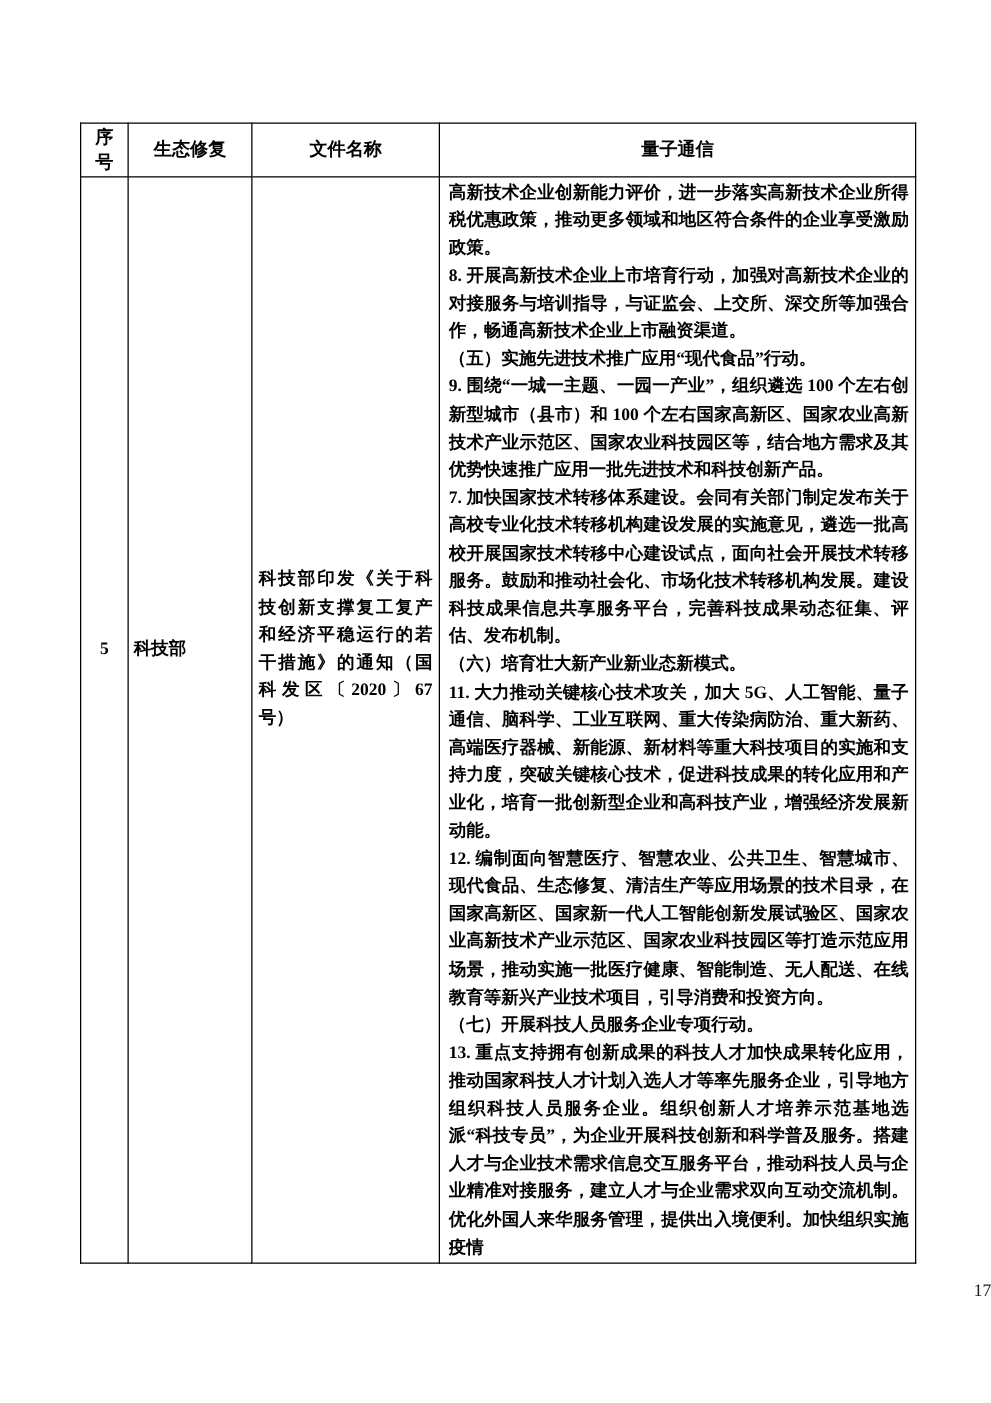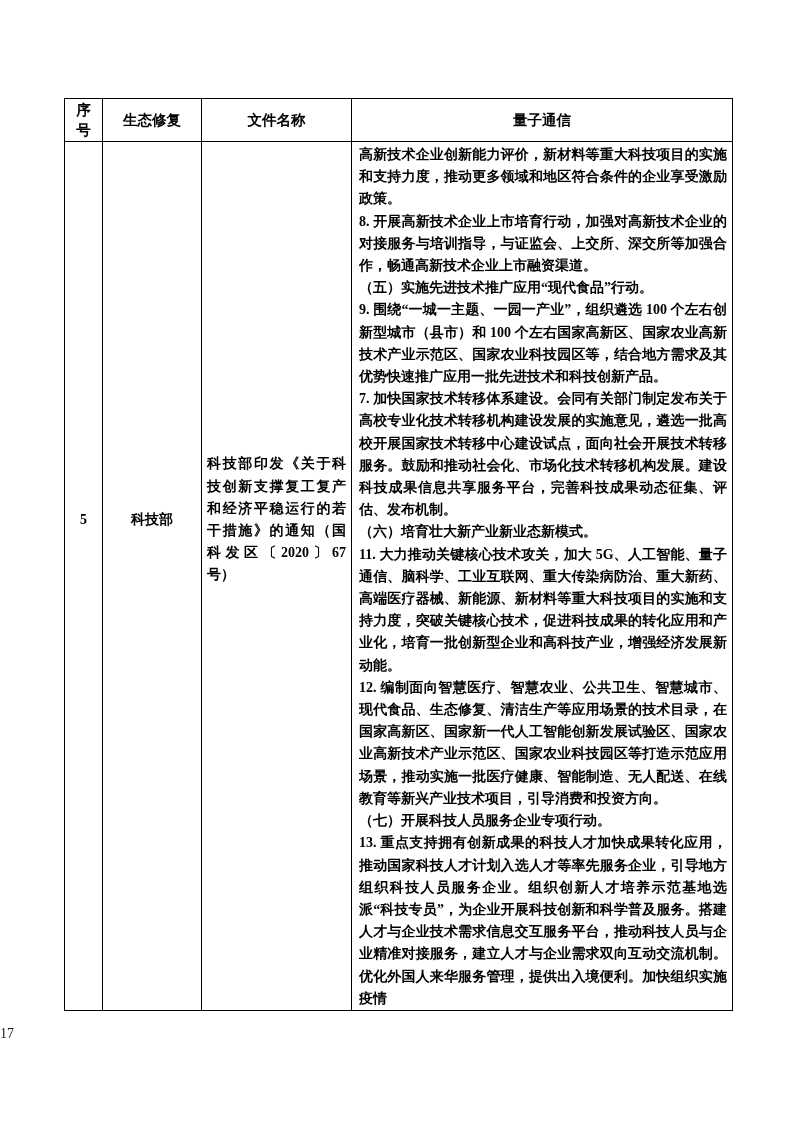--- a/index.html
+++ b/index.html
@@ -43,21 +43,20 @@
   td {
     font-size: 14px;
     line-height: 22.2px;
   }
   td.c-index {
     text-align: center;
     vertical-align: middle;
     padding: 0 2px 112px 2px;
   }
   td.c-agency {
-    text-align: center;
     vertical-align: middle;
     padding: 0 4px 112px 4px;
   }
   td.c-name {
     vertical-align: middle;
     text-align: justify;
     padding: 0 5px 112px 5px;
   }
   td.c-content {
     vertical-align: top;
@@ -71,21 +70,21 @@
   .content-box p {
     margin: 0;
     text-align: justify;
     word-break: break-all;
   }
   .page-num {
     position: absolute;
     top: 1026px;
     left: 0;
     width: 100%;
-    text-align: left;
+    text-align: right;
     font-size: 14px;
     color: #1a1a1a;
     font-family: "Liberation Serif", "DejaVu Serif", serif;
   }
 </style>
 </head>
 <body>
 
 <div class="page">
 
@@ -105,21 +104,21 @@
         <th>量子通信</th>
       </tr>
     </thead>
     <tbody>
       <tr>
         <td class="c-index">5</td>
         <td class="c-agency">科技部</td>
         <td class="c-name">科技部印发《关于科技创新支撑复工复产和经济平稳运行的若干措施》的通知（国科发区〔2020〕67 号）</td>
         <td class="c-content">
           <div class="content-box">
-              <p>高新技术企业创新能力评价，新材料等重大科技项目的实施和支持力度，推动更多领域和地区符合条件的企业享受激励政策。</p>
+              <p>高新技术企业创新能力评价，进一步落实高新技术企业所得税优惠政策，推动更多领域和地区符合条件的企业享受激励政策。</p>
               <p>8. 开展高新技术企业上市培育行动，加强对高新技术企业的对接服务与培训指导，与证监会、上交所、深交所等加强合作，畅通高新技术企业上市融资渠道。</p>
               <p>（五）实施先进技术推广应用“现代食品”行动。</p>
               <p>9. 围绕“一城一主题、一园一产业”，组织遴选 100 个左右创新型城市（县市）和 100 个左右国家高新区、国家农业高新技术产业示范区、国家农业科技园区等，结合地方需求及其优势快速推广应用一批先进技术和科技创新产品。</p>
               <p>7. 加快国家技术转移体系建设。会同有关部门制定发布关于高校专业化技术转移机构建设发展的实施意见，遴选一批高校开展国家技术转移中心建设试点，面向社会开展技术转移服务。鼓励和推动社会化、市场化技术转移机构发展。建设科技成果信息共享服务平台，完善科技成果动态征集、评估、发布机制。</p>
               <p>（六）培育壮大新产业新业态新模式。</p>
               <p>11. 大力推动关键核心技术攻关，加大 5G、人工智能、量子通信、脑科学、工业互联网、重大传染病防治、重大新药、高端医疗器械、新能源、新材料等重大科技项目的实施和支持力度，突破关键核心技术，促进科技成果的转化应用和产业化，培育一批创新型企业和高科技产业，增强经济发展新动能。</p>
               <p>12. 编制面向智慧医疗、智慧农业、公共卫生、智慧城市、现代食品、生态修复、清洁生产等应用场景的技术目录，在国家高新区、国家新一代人工智能创新发展试验区、国家农业高新技术产业示范区、国家农业科技园区等打造示范应用场景，推动实施一批医疗健康、智能制造、无人配送、在线教育等新兴产业技术项目，引导消费和投资方向。</p>
               <p>（七）开展科技人员服务企业专项行动。</p>
               <p>13. 重点支持拥有创新成果的科技人才加快成果转化应用，推动国家科技人才计划入选人才等率先服务企业，引导地方组织科技人员服务企业。组织创新人才培养示范基地选派“科技专员”，为企业开展科技创新和科学普及服务。搭建人才与企业技术需求信息交互服务平台，推动科技人员与企业精准对接服务，建立人才与企业需求双向互动交流机制。优化外国人来华服务管理，提供出入境便利。加快组织实施疫情</p>
             </div>

